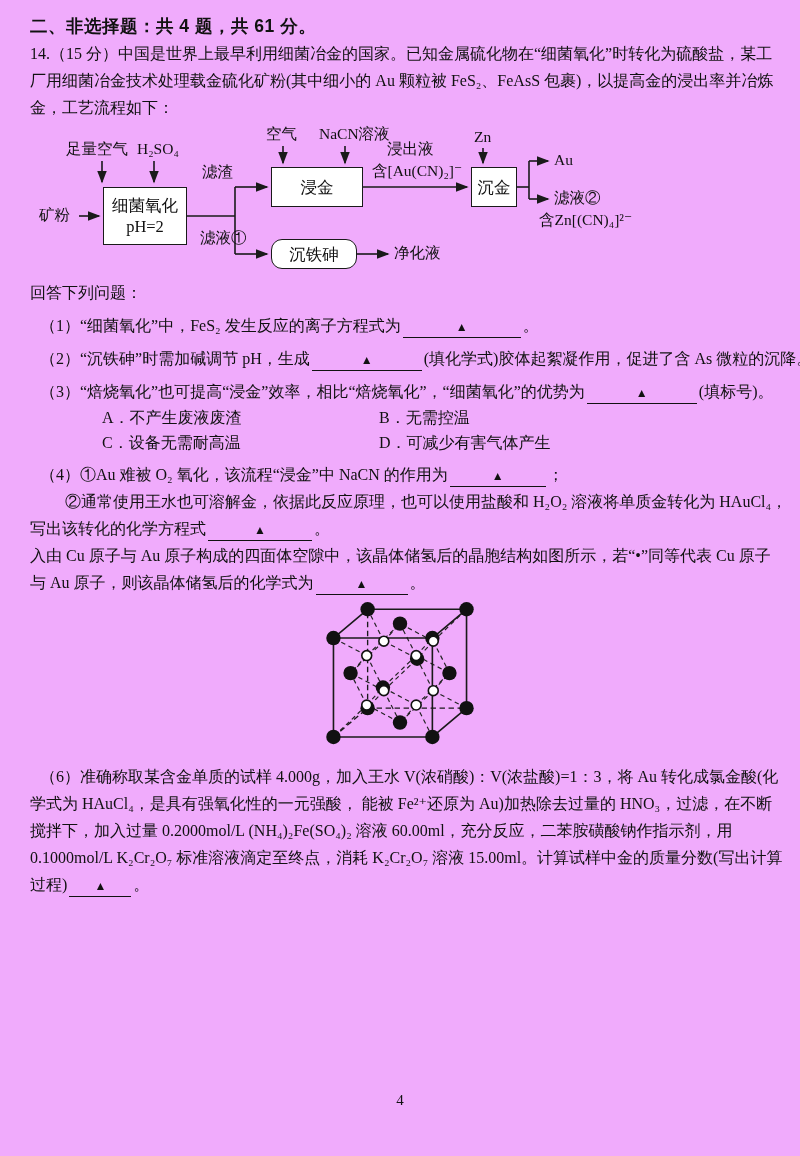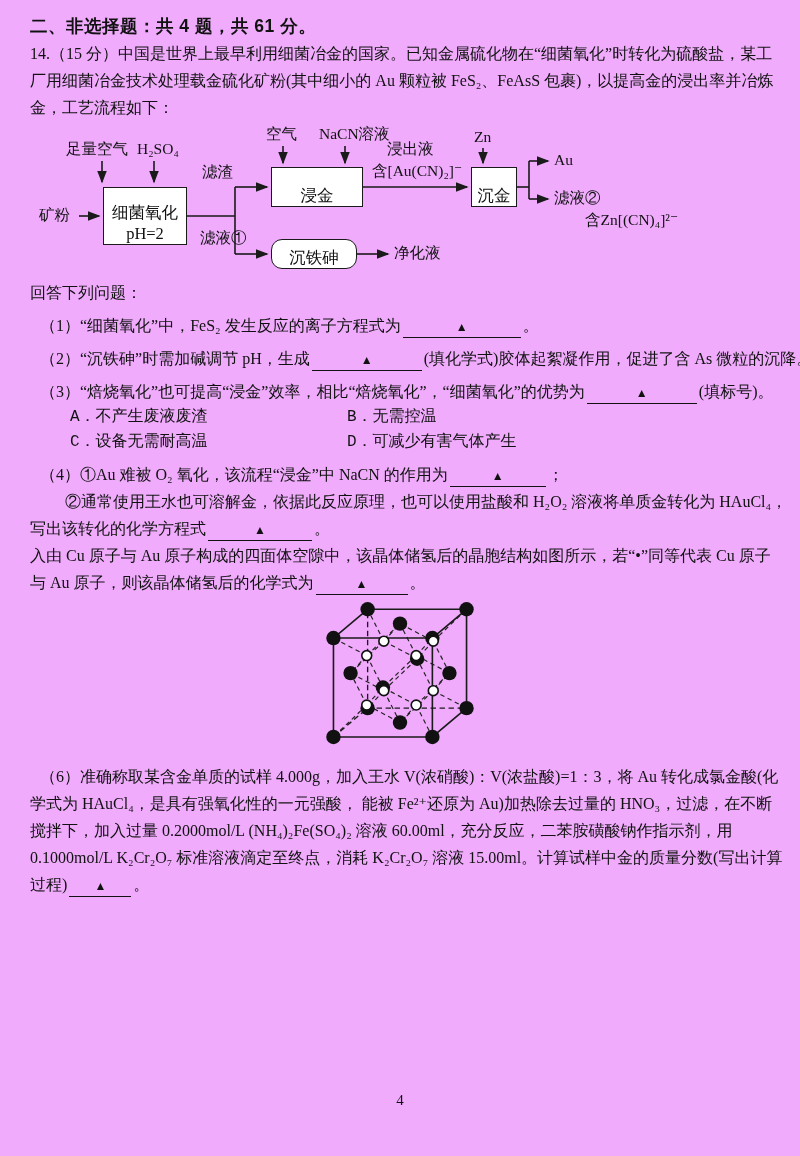--- a/index.html
+++ b/index.html
@@ -35,37 +35,37 @@
     height:19px;
     vertical-align:baseline;
     margin:0 2px;
   }
   .w62{min-width:62px;}
   .w92{min-width:92px;}
   .w96{min-width:96px;}
   .w104{min-width:104px;}
   .w110{min-width:110px;}
   .w118{min-width:118px;}
-  .opts{display:flex;line-height:25px;margin-left:40px;white-space:nowrap;font-family:Liberation Mono, monospace;}
+  .opts{display:flex;line-height:25px;margin-left:72px;white-space:nowrap;}
   .opts .optL{width:277px;}
   
   .flow{
     position:relative;
     width:645px;height:152px;
     margin:4px 0 2px 5px;
     font-size:15.5px;
   }
   .flow svg.wires{position:absolute;left:0;top:0;}
   .dlabel{position:absolute;white-space:nowrap;line-height:18px;}
   .dbox{
     position:absolute;
     border:1.6px solid #1a1a1a;
     box-sizing:border-box;
     display:flex;flex-direction:column;
-    align-items:center;justify-content:flex-end;
+    align-items:center;justify-content:center;
     font-size:16.5px;line-height:21px;
     background:#fff;
   }
   
   .figwrap{text-align:center;margin:6px 0 4px 0;}
   
   .pageno{
     position:absolute;left:0;top:1092px;width:800px;
     text-align:center;font-size:15px;
   }
@@ -115,21 +115,21 @@
     <div class="dlabel" style="left:102px;top:15px;">H₂SO₄</div>
     <div class="dlabel" style="left:167px;top:38px;">滤渣</div>
     <div class="dlabel" style="left:165px;top:104px;">滤液①</div>
     <div class="dlabel" style="left:231px;top:0px;">空气</div>
     <div class="dlabel" style="left:284px;top:0px;">NaCN溶液</div>
     <div class="dlabel" style="left:352px;top:15px;">浸出液</div>
     <div class="dlabel" style="left:337px;top:37px;">含[Au(CN)₂]⁻</div>
     <div class="dlabel" style="left:439px;top:3px;">Zn</div>
     <div class="dlabel" style="left:519px;top:26px;">Au</div>
     <div class="dlabel" style="left:519px;top:64px;">滤液②</div>
-    <div class="dlabel" style="left:504px;top:86px;margin-left:46px;">含Zn[(CN)₄]²⁻</div>
+    <div class="dlabel" style="left:504px;top:86px;">含Zn[(CN)₄]²⁻</div>
     <div class="dlabel" style="left:359px;top:119px;">净化液</div>
 
     <div class="dbox" style="left:68px;top:62px;width:84px;height:58px;">
       <span>细菌氧化</span>
       <span>pH=2</span>
     </div>
     <div class="dbox" style="left:236px;top:42px;width:92px;height:40px;">
       <span>浸金</span>
     </div>
     <div class="dbox" style="left:436px;top:42px;width:46px;height:40px;">

